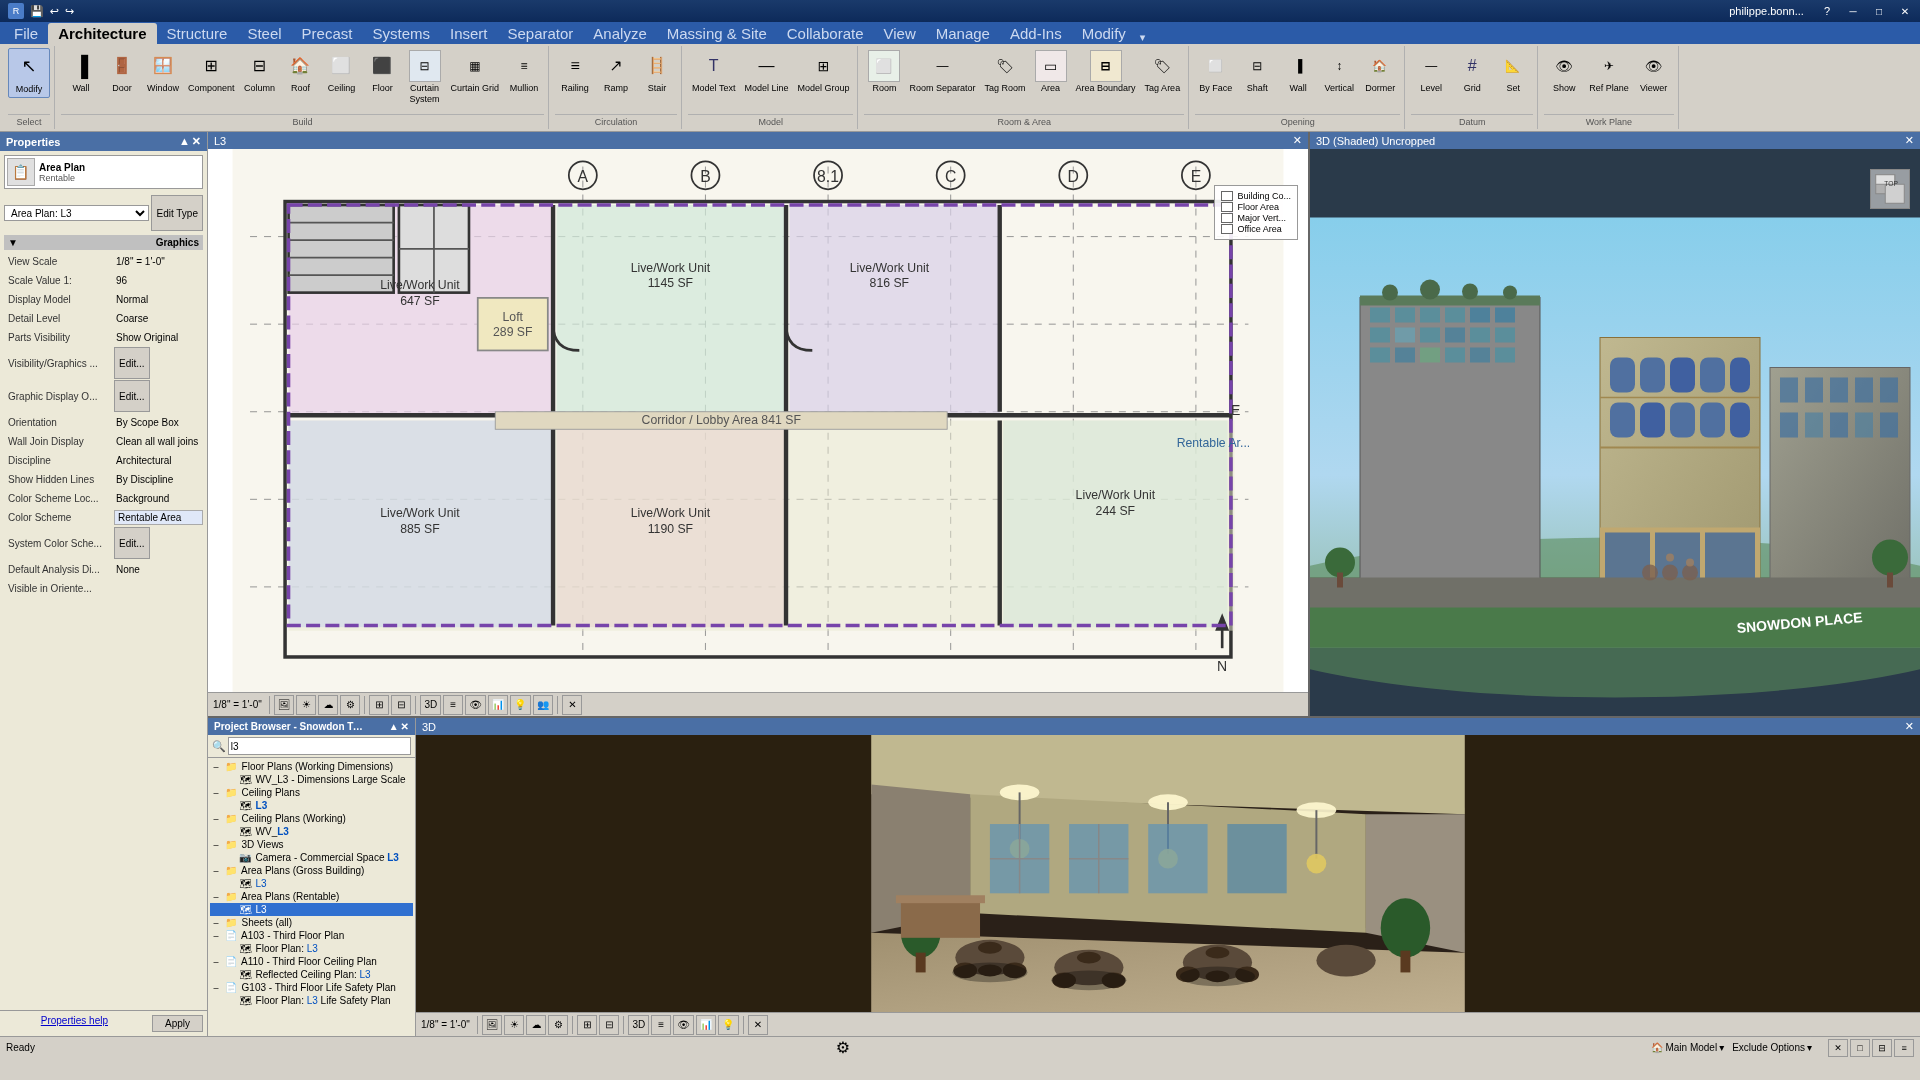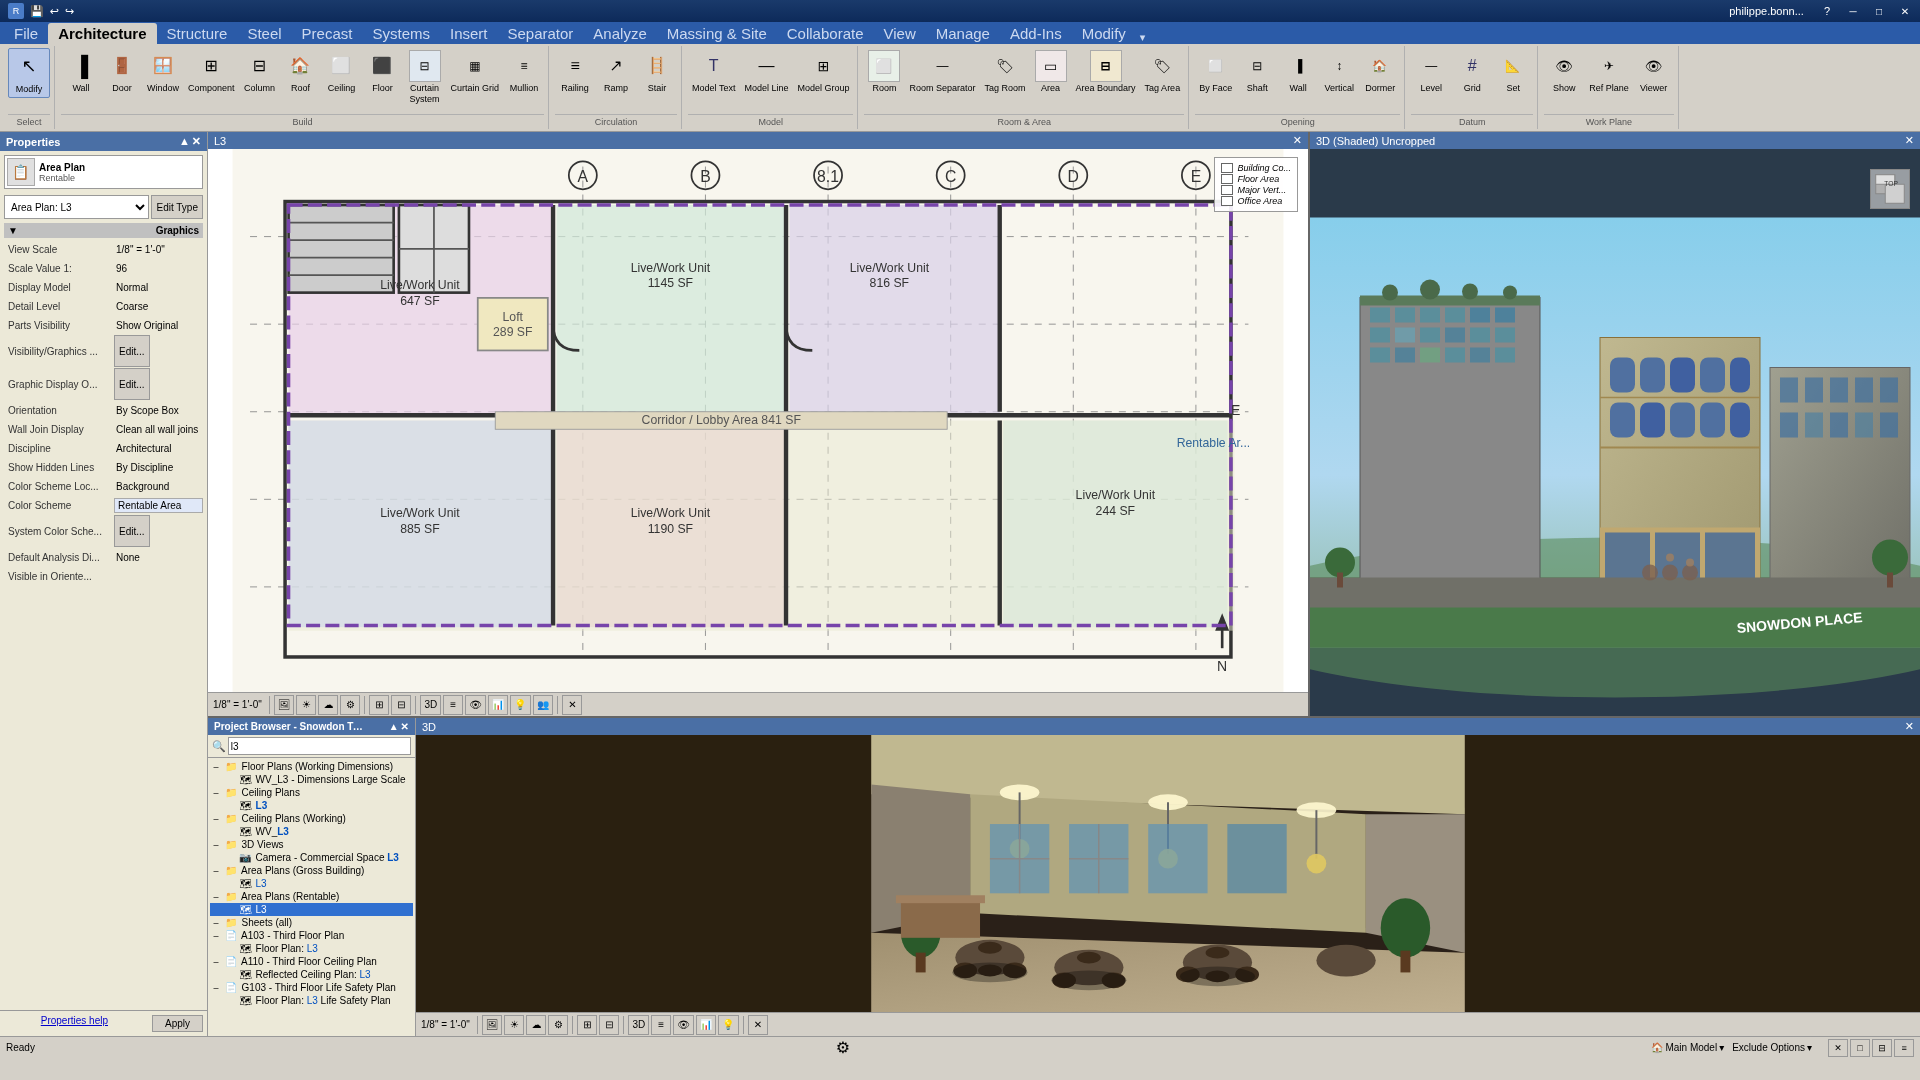--- a/index.html
+++ b/index.html
@@ -150,28 +150,28 @@
     .prop-type-name { font-size: 10px; font-weight: bold; }
     .prop-type-sub { font-size: 9px; color: #555; }
     .prop-selector-row {
       display: flex;
       align-items: center;
       gap: 2px;
       margin-bottom: 4px;
     }
     .prop-selector {
       flex: 1;
-      height: 24px;
+      height: 16px;
       border: 1px solid #999;
       background: white;
       font-size: 10px;
       padding: 0 2px;
     }
     .prop-btn-small {
-      height: 24px;
+      height: 36px;
       padding: 0 4px;
       border: 1px solid #999;
       background: #d4d0c8;
       font-size: 10px;
       cursor: pointer;
     }
     .section-header {
       background: #c0c0c0;
       padding: 2px 4px;
       display: flex;
@@ -407,27 +407,26 @@
     }
 
     
     ::-webkit-scrollbar { width: 8px; height: 8px; }
     ::-webkit-scrollbar-track { background: #d4d0c8; }
     ::-webkit-scrollbar-thumb { background: #999; border-radius: 2px; }
 
     
     .legend-overlay {
       position: absolute;
-      top: 8px;
+      top: 36px;
       right: 10px;
       background: rgba(255,255,255,0.9);
       border: 1px solid #999;
       padding: 4px 6px;
       font-size: 9px;
-      font-style: italic;
     }
     .legend-row { display: flex; align-items: center; gap: 4px; margin: 1px 0; }
     .legend-check { width: 12px; height: 10px; border: 1px solid #666; background: white; display: flex; align-items: center; justify-content: center; font-size: 8px; }
 
     
     .nav-cube {
       position: absolute;
       right: 10px;
       top: 50%;
       transform: translateY(-50%);

